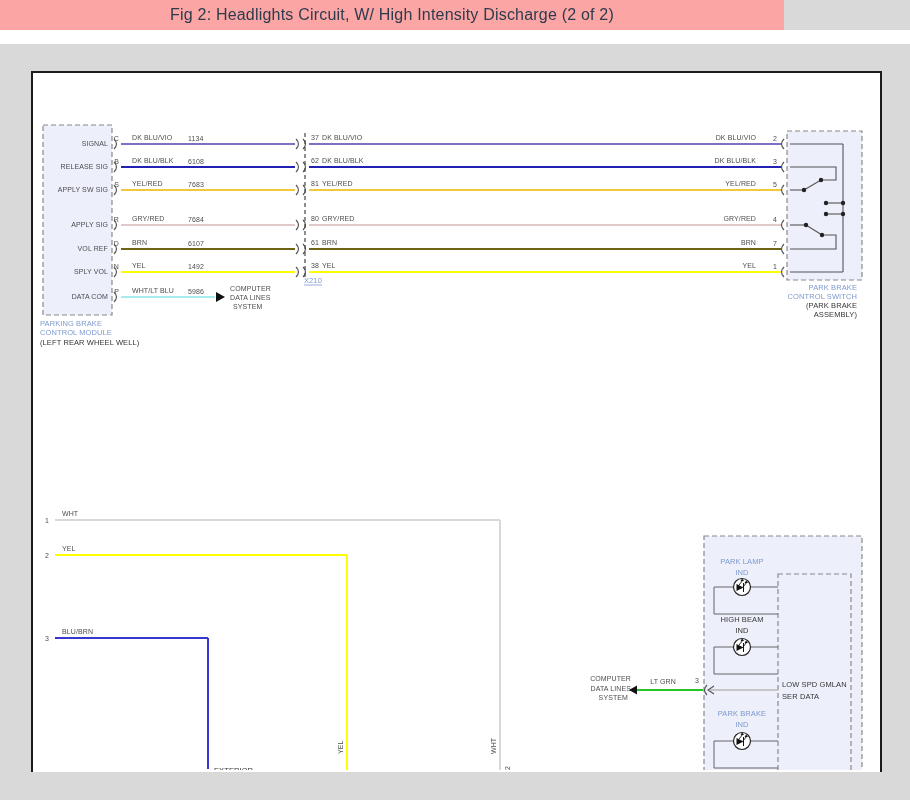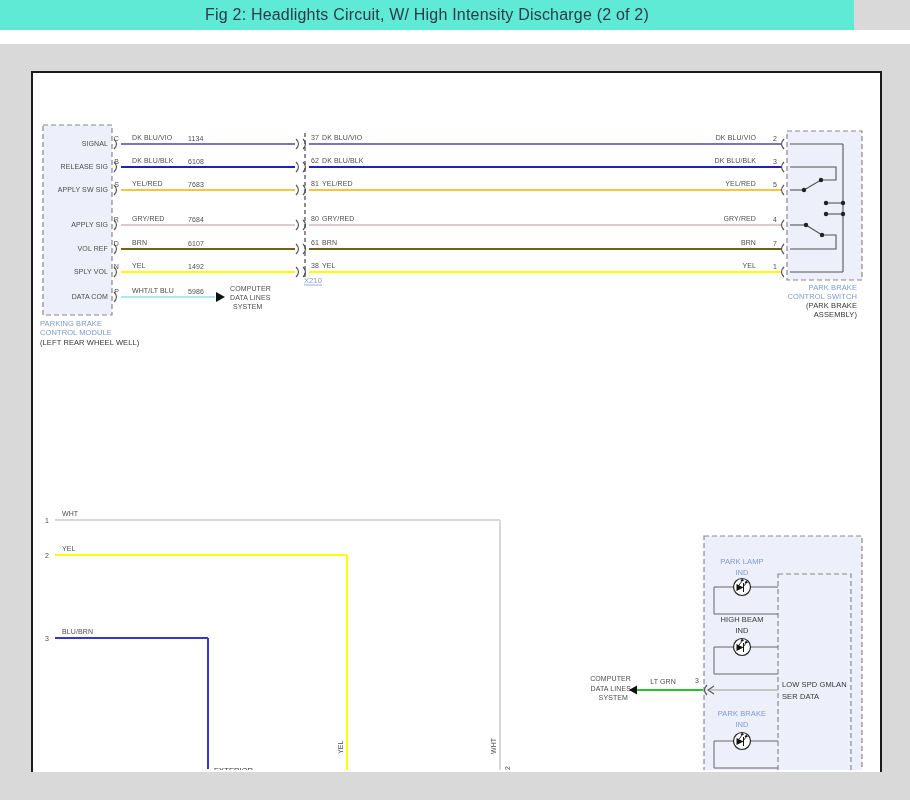--- a/index.html
+++ b/index.html
@@ -1,18 +1,18 @@
 <!DOCTYPE html>
 <html><head>
 <meta charset="utf-8">
 <style>
   html,body{margin:0;padding:0}
   body{width:910px;height:800px;background:#d9d9d9;overflow:hidden;position:relative;
        font-family:"Liberation Sans",sans-serif}
-  .titlebar{position:absolute;left:0;top:0;width:854px;height:30px;background:#5eead4;
+  .titlebar{position:absolute;left:0;top:0;width:784px;height:30px;background:#fca5a5;
             display:flex;align-items:center;justify-content:center}
   .titlebar span{font-size:16px;color:#2e3b4c;letter-spacing:.2px}
   .subbar{position:absolute;left:0;top:30px;width:910px;height:14px;background:#ffffff}
   .canvas{position:absolute;left:31px;top:71px;width:851px;height:701px;background:#ffffff;
           border:2px solid #1b1b1b;border-bottom:none;box-sizing:border-box}
   svg{display:block}
   text{font-family:"Liberation Sans",sans-serif}
   .t  {font-size:7px;  fill:#4d4d4d;letter-spacing:.1px}
   .blu{font-size:7.5px;fill:#7d9ad0;letter-spacing:.1px}
   .dk {font-size:7.5px;fill:#363636;letter-spacing:.1px}

